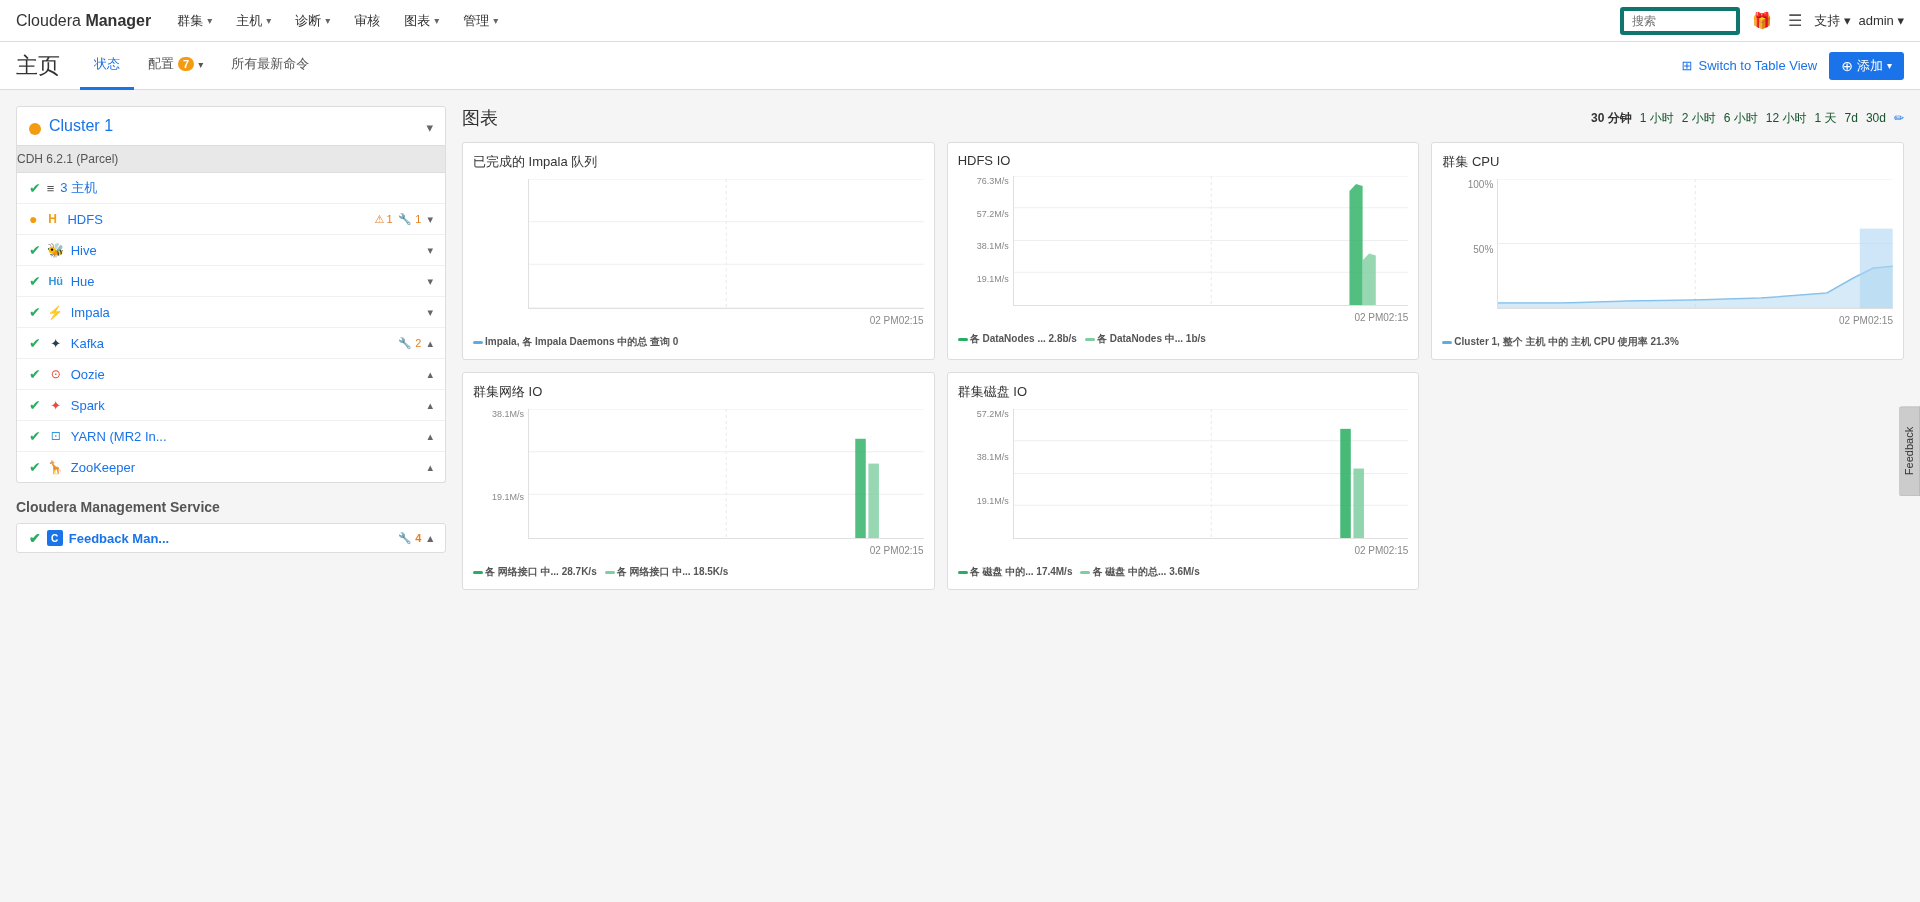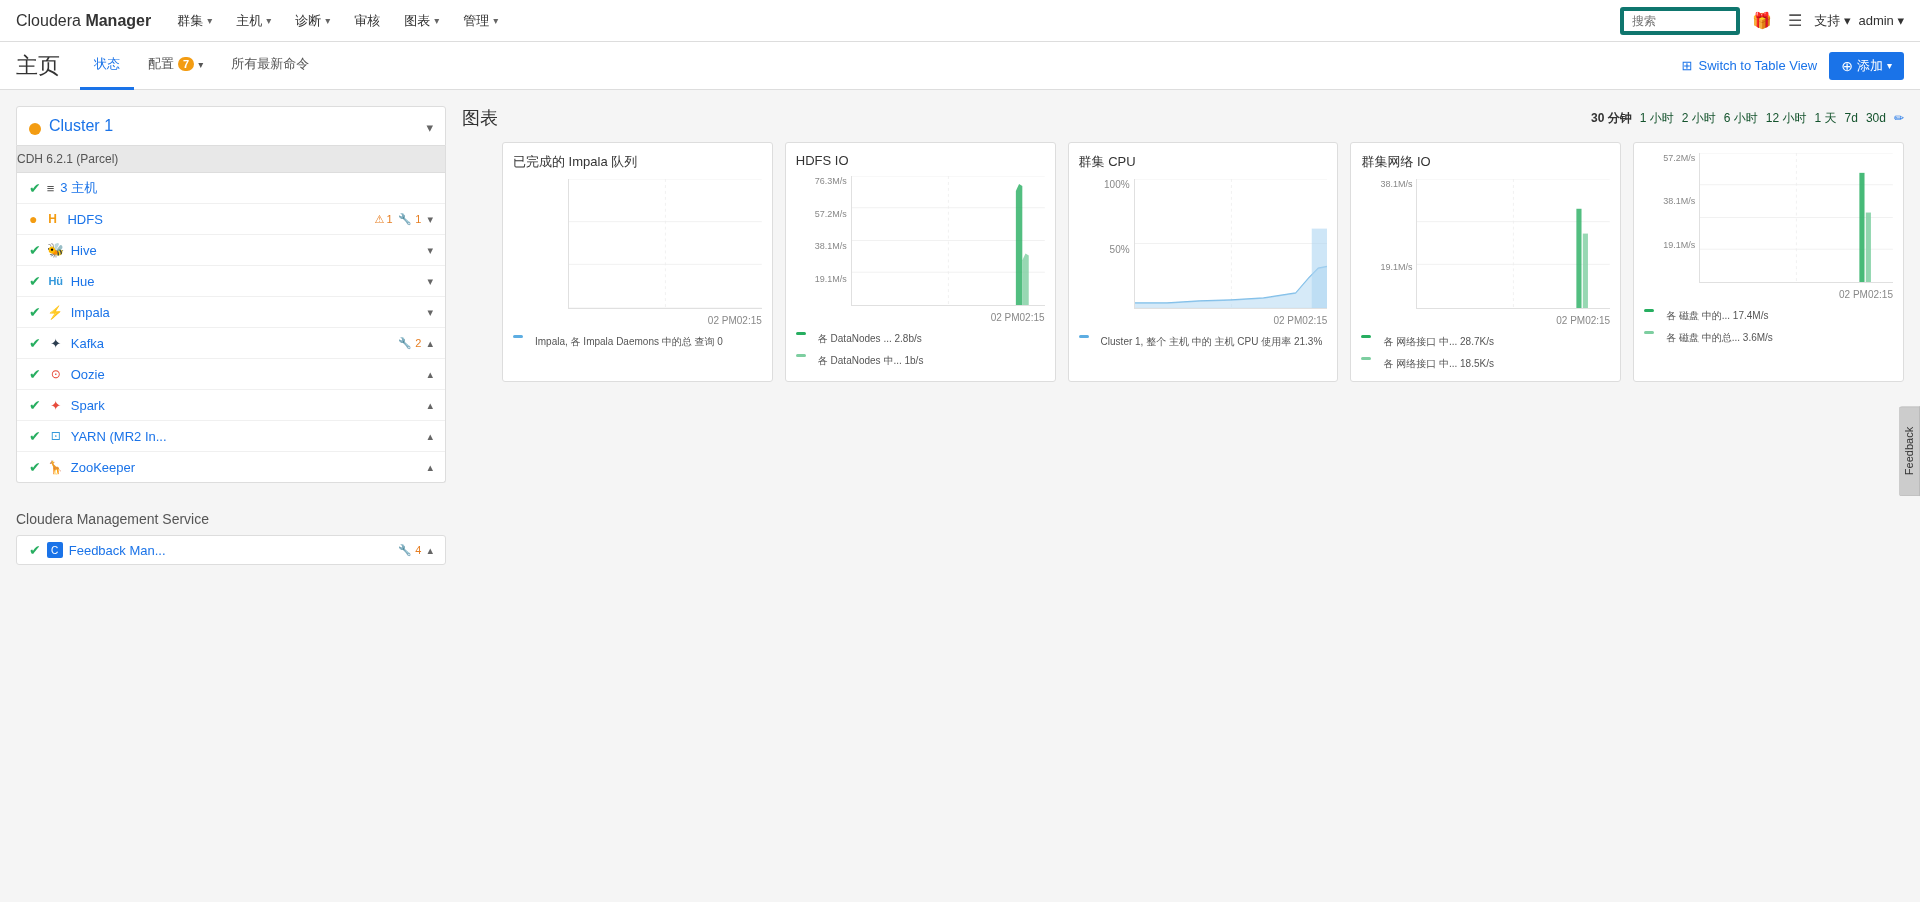--- a/index.html
+++ b/index.html
@@ -167,21 +167,21 @@
     .orange-dot-sm { color: #f39c12; font-size: 14px; }
     .service-icon { width: 18px; height: 18px; font-size: 14px; display: inline-flex; align-items: center; justify-content: center; flex-shrink: 0; }
     .service-name { color: #1a73e8; font-size: 13px; flex: 1; }
     .warn-badge { color: #e67e22; font-size: 11px; display: flex; align-items: center; gap: 2px; }
     .fix-badge { color: #e67e22; font-size: 11px; display: flex; align-items: center; gap: 2px; }
     .expand-arrow { color: #666; font-size: 11px; cursor: pointer; margin-left: auto; }
     .hosts-text { color: #1a73e8; font-size: 13px; }
     .list-icon { color: #555; }
 
     
-    .mgmt-section { margin-top: 28px; }
+    .mgmt-section { margin-top: 16px; font-weight: bold; }
     .mgmt-title { font-size: 14px; color: #555; margin-bottom: 8px; }
     .mgmt-item {
       background: #fff;
       border: 1px solid #ddd;
       border-radius: 3px;
       display: flex;
       align-items: center;
       padding: 6px 12px;
       gap: 6px;
       cursor: pointer;
@@ -196,23 +196,22 @@
       justify-content: space-between;
     }
     .charts-title { font-size: 18px; color: #333; font-weight: normal; }
     .time-range { display: flex; align-items: center; gap: 8px; font-size: 12px; }
     .time-btn { color: #14532d; cursor: pointer; }
     .time-btn.active { font-weight: bold; color: #333; }
     .time-edit { color: #1a73e8; cursor: pointer; }
 
     .charts-grid {
       display: grid;
-      grid-template-columns: 1fr 1fr 1fr 1fr 1fr;
+      grid-template-columns: 1fr 1fr 1fr;
       gap: 12px;
-      margin-left: 40px;
     }
     .chart-card {
       background: #fff;
       border: 1px solid #ddd;
       border-radius: 3px;
       padding: 10px;
     }
     .chart-title { font-size: 13px; color: #333; margin-bottom: 8px; font-weight: 500; }
     .chart-area {
       position: relative;
@@ -256,21 +255,21 @@
       color: #888;
     }
     .chart-legend {
       margin-top: 6px;
       font-size: 10px;
       color: #555;
       display: flex;
       flex-wrap: wrap;
       gap: 8px;
     }
-    .legend-item { display: flex; align-items: flex-start; gap: 12px; }
+    .legend-item { display: flex; align-items: center; gap: 2px; font-weight: bold; }
     .legend-dot { width: 10px; height: 3px; border-radius: 2px; }
     .legend-green { background: #27ae60; }
     .legend-lightgreen { background: #7dcea0; }
     .legend-blue { background: #5dade2; }
 
     
     svg.chart-svg {
       width: 100%;
       height: 100%;
     }
@@ -588,20 +587,21 @@
             <span>各 网络接口 中... 28.7K/s</span>
           </div>
           <div class="legend-item">
             <div class="legend-dot legend-lightgreen"></div>
             <span>各 网络接口 中... 18.5K/s</span>
           </div>
         </div>
       </div>
 
       <div class="chart-card">
+        <div class="chart-title">群集磁盘 IO</div>
         <div class="chart-area">
           <div class="chart-y-axis" style="font-size:9px;">
             <span>57.2M/s</span>
             <span>38.1M/s</span>
             <span>19.1M/s</span>
             <span></span>
           </div>
           <div class="chart-content">
             <svg class="chart-svg" viewBox="0 0 300 130" preserveAspectRatio="none">
               <line x1="0" y1="0" x2="300" y2="0" stroke="#eee" stroke-width="1"></line>

